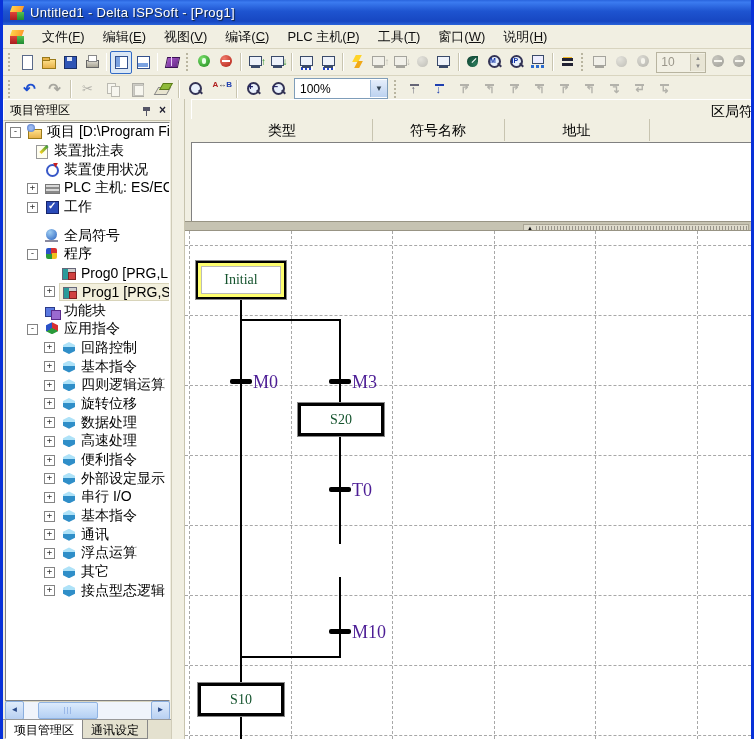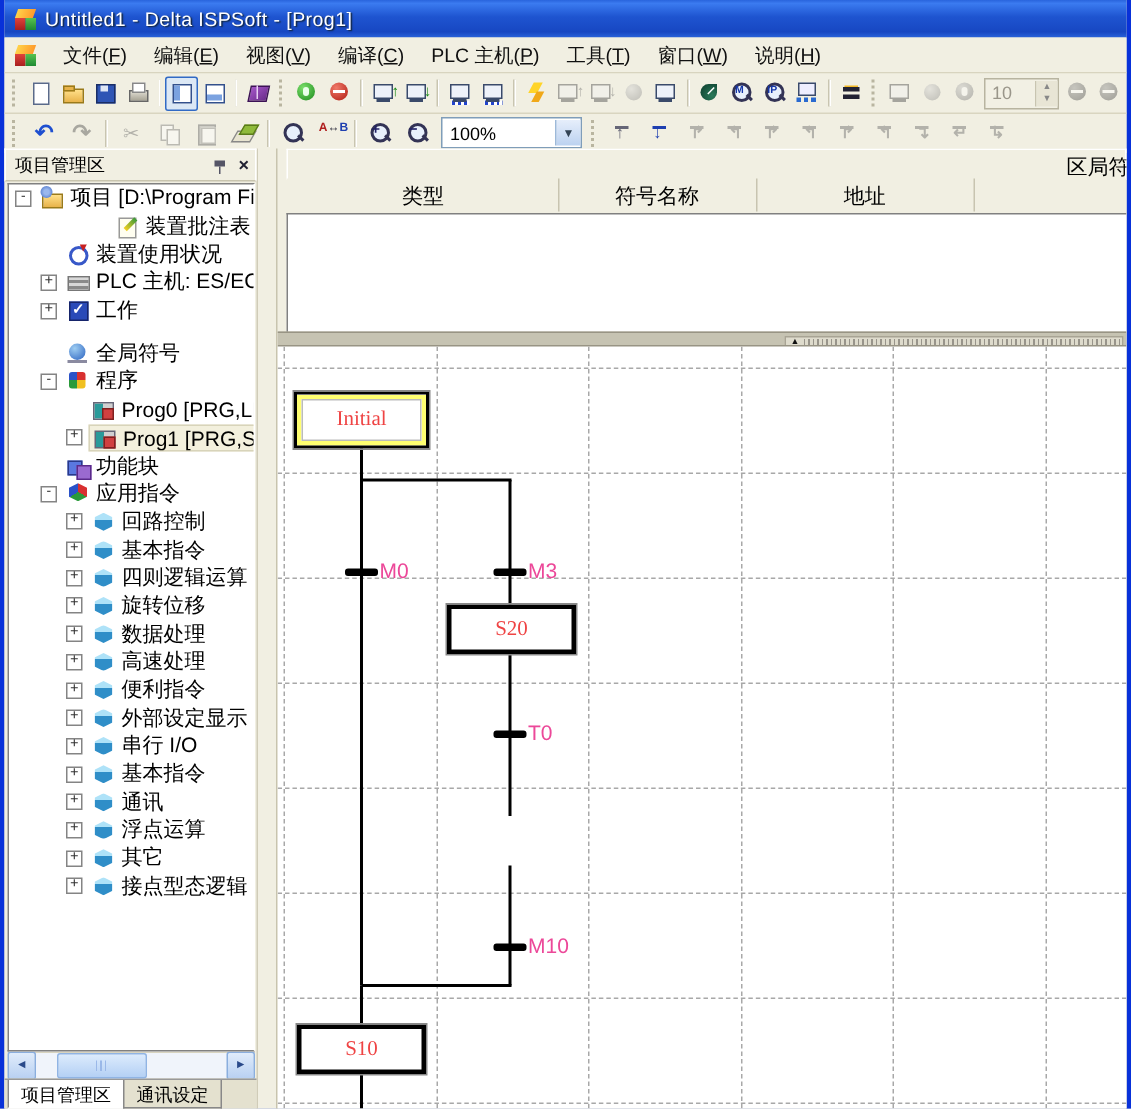--- a/index.html
+++ b/index.html
@@ -138,24 +138,24 @@
   .tbl-body{position:absolute;left:6px;right:0;top:43px;height:79px;background:#fff;border-top:1px solid #808080;border-left:1px solid #808080;}
   .hsplit{position:absolute;left:0;right:0;top:122px;height:9px;background:#c6c3b2;border-top:1px solid #989484;}
   .hsplit .collapse{position:absolute;left:338px;right:2px;top:2px;height:6px;background:#dedbcc;border:1px solid #a8a494;display:flex;align-items:center;}
   .hsplit .arrow{font-size:6px;line-height:6px;color:#111;margin:0 3px;}
   .hsplit .dots{flex:1;height:4px;background:repeating-linear-gradient(90deg,#98948a 0 1px,transparent 1px 3px);}
   .canvas{position:absolute;left:0;right:0;top:131px;bottom:0;background:#fff;border-top:1px solid #989484;overflow:hidden;}
   .gridline{position:absolute;pointer-events:none;}
   .gl-v{width:0;border-left:1px dashed #a8a8a8;top:0;bottom:0;}
   .gl-h{height:0;border-top:1px dashed #a8a8a8;left:0;right:0;}
   .sfc-line{position:absolute;background:#000;}
-  .sfc-step{position:absolute;background:#fff;border:3px solid #000;outline:1px solid #888;display:flex;align-items:center;justify-content:center;font-family:"Liberation Serif",serif;font-size:14px;color:#ef4444;box-sizing:border-box;}
+  .sfc-step{position:absolute;background:#fff;border:3px solid #000;outline:1px solid #888;display:flex;align-items:center;justify-content:center;font-family:"Liberation Serif",serif;font-size:14px;color:#14532d;box-sizing:border-box;}
   .sfc-step.initial{border:2px solid #000;box-shadow:inset 0 0 0 3px #ffff70;padding:3px;}
   .sfc-trans-bar{position:absolute;height:5px;background:#000;border-radius:2px;}
-  .sfc-trans-label{position:absolute;color:#ec4899;font-family:Liberation Sans, sans-serif;font-size:14px;}
+  .sfc-trans-label{position:absolute;color:#4c1d95;font-family:Liberation Serif, serif;font-size:18px;}
 </style>
 </head>
 <body>
 
 <div class="win">
   <div class="titlebar">
     <span class="cube">
         <i class="c1"></i>
         <i class="c2"></i>
         <i class="c3"></i>
@@ -409,21 +409,21 @@
         <span class="xbtn">×</span>
       </div>
       <div class="lp-tree" id="tree">
           <div class="trow" style="padding-left: 4px;">
             <span class="texp">-</span>
             <span class="tlab">
               <span class="ticon ti-folder"></span>
               <span>项目 [D:\Program Files'</span>
             </span>
           </div>
-          <div class="trow" style="padding-left: 11px; justify-content: flex-end;">
+          <div class="trow" style="padding-left: 11px;">
             <span class="texp none"></span>
             <span class="tlab">
               <span class="ticon ti-note"></span>
               <span>装置批注表</span>
             </span>
           </div>
           <div class="trow" style="padding-left: 21px;">
             <span class="texp none"></span>
             <span class="tlab">
               <span class="ticon ti-gauge"></span>

